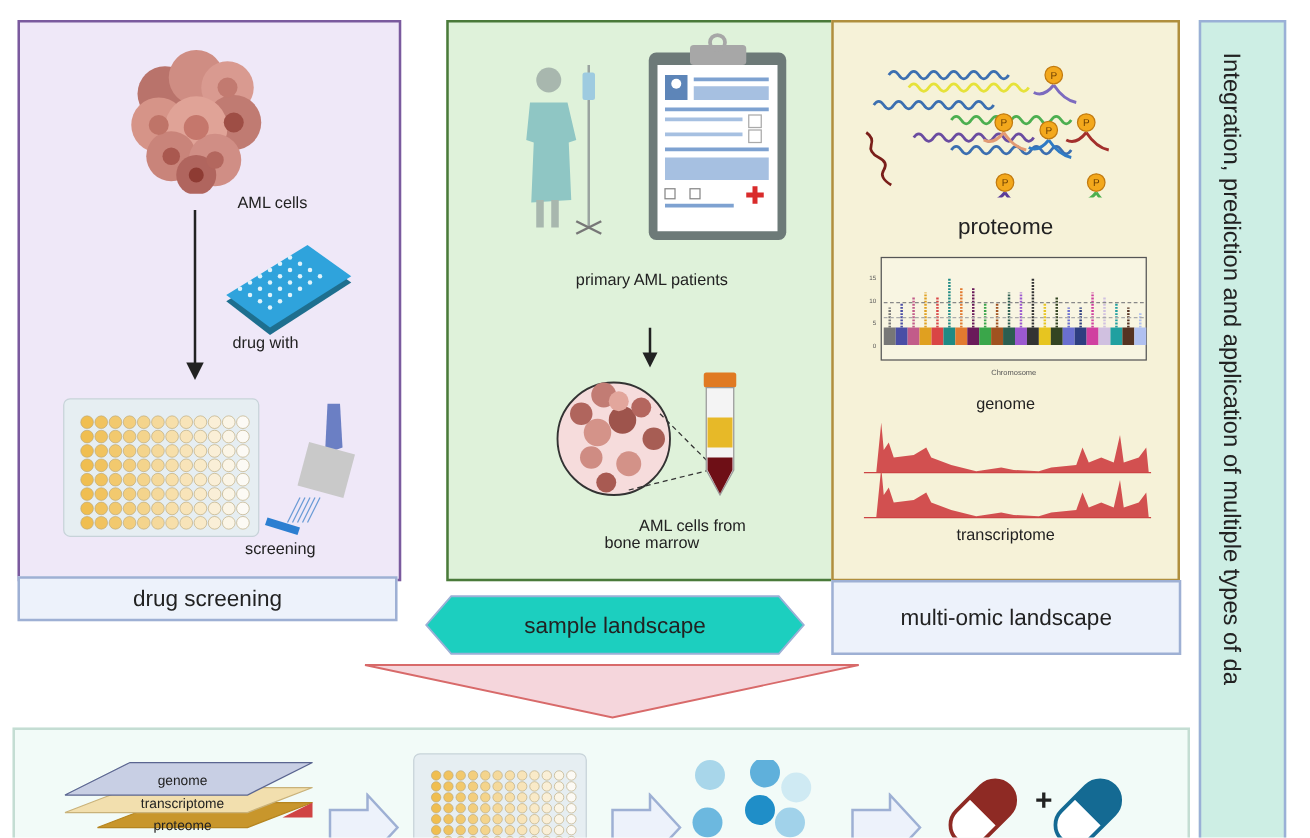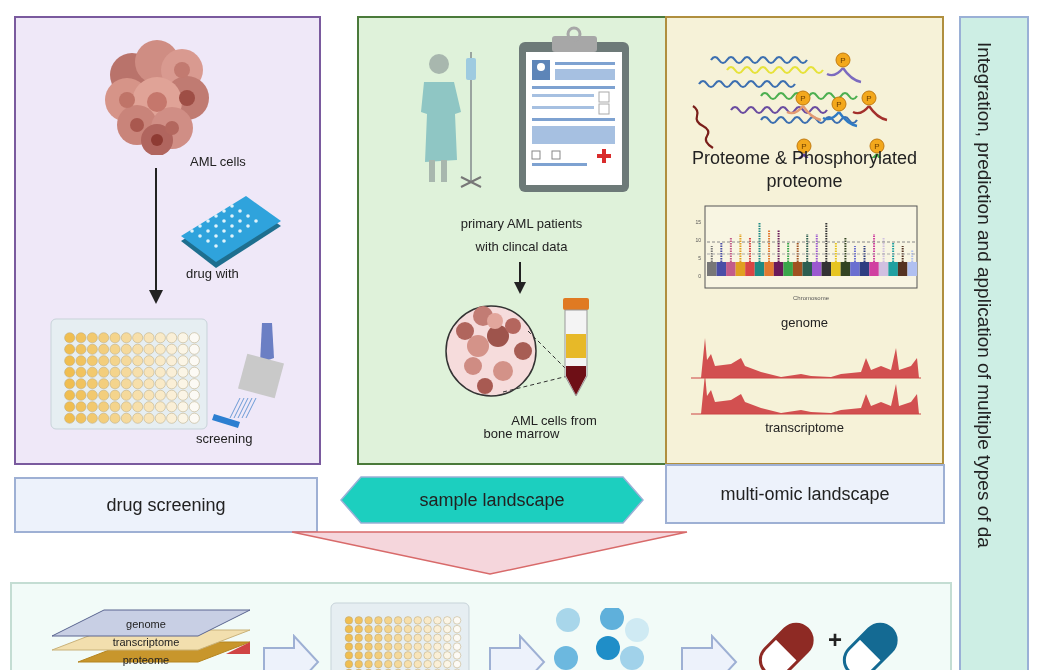--- a/index.html
+++ b/index.html
@@ -217,21 +217,20 @@
       <rect x="82" y="80" width="10" height="10" fill="none" stroke="#aaa"></rect>
     <rect x="15" y="94" width="83" height="3" fill="#7ea2d1"></rect>
     <rect x="15" y="102" width="83" height="18" fill="#a6c0e1"></rect>
     <rect x="15" y="127" width="8" height="8" fill="none" stroke="#888"></rect>
     <rect x="35" y="127" width="8" height="8" fill="none" stroke="#888"></rect>
     <rect x="15" y="139" width="55" height="3" fill="#7ea2d1"></rect>
     <rect x="80" y="130" width="14" height="4" fill="#d92b2b"></rect>
     <rect x="85" y="125" width="4" height="14" fill="#d92b2b"></rect>
   </svg>
   <div class="lbl" style="left:0;width:325px;top:194px">primary AML patients</div>
-  <div class="lbl" style="left:0;width:325px;top:217px">with clincal data</div>
   <svg class="abs" style="left:154px;top:244px" width="14" height="34">
     <line x1="7" y1="0" x2="7" y2="24" stroke="#222" stroke-width="2"></line>
     <polygon points="1,20 13,20 7,32" fill="#222"></polygon>
   </svg>
   <svg class="abs" style="left:84px;top:278px" width="160" height="110">
     <circle cx="48" cy="55" r="45" fill="#f6dcdc" stroke="#333" stroke-width="1.5"></circle>
     <circle cx="40" cy="20" r="10" fill="#c27c74"></circle>
       <circle cx="35" cy="50" r="11" fill="#d49389"></circle>
     <circle cx="55" cy="40" r="11" fill="#9e544c"></circle>
       <circle cx="22" cy="35" r="9" fill="#b0655d"></circle>
@@ -273,21 +272,20 @@
       <path d="M178,58 q-8,10 -16,6 M178,58 q8,12 18,14" fill="none" stroke="#a3302c" stroke-width="2.4"></path>
       <circle cx="178" cy="50" r="7" fill="#f3a81c" stroke="#c27b10"></circle>
       <text x="178" y="53" text-anchor="middle" font-size="8" fill="#6b3e00" font-family="Liberation Sans, sans-serif">P</text>
       <path d="M113,106 q-8,10 -16,6 M113,106 q8,12 18,14" fill="none" stroke="#5b3c9a" stroke-width="2.4"></path>
       <circle cx="113" cy="98" r="7" fill="#f3a81c" stroke="#c27b10"></circle>
       <text x="113" y="101" text-anchor="middle" font-size="8" fill="#6b3e00" font-family="Liberation Sans, sans-serif">P</text>
       <path d="M186,106 q-8,10 -16,6 M186,106 q8,12 18,14" fill="none" stroke="#4caf50" stroke-width="2.4"></path>
       <circle cx="186" cy="98" r="7" fill="#f3a81c" stroke="#c27b10"></circle>
       <text x="186" y="101" text-anchor="middle" font-size="8" fill="#6b3e00" font-family="Liberation Sans, sans-serif">P</text>
     </svg>
-  <div class="lbl" style="left:0;width:275px;top:129px;font-size:18px">Proteome &amp; Phosphorylated</div>
   <div class="lbl" style="left:0;width:275px;top:152px;font-size:18px">proteome</div>
   <svg class="abs" style="left:16px;top:186px" width="240" height="100" id="manhattan">
       <rect x="22" y="2" width="212" height="82" fill="#f8f5e2" stroke="#555" stroke-width="1"></rect>
       <rect x="24" y="58" width="9.545454545454545" height="14" fill="#777"></rect>
       <line x1="28.772727272727273" y1="58" x2="28.772727272727273" y2="42" stroke="#777" stroke-width="2" stroke-dasharray="1.5 1"></line>
       <rect x="33.54545454545455" y="58" width="9.545454545454545" height="14" fill="#4a4ea6"></rect>
       <line x1="38.31818181818182" y1="58" x2="38.31818181818182" y2="38" stroke="#4a4ea6" stroke-width="2" stroke-dasharray="1.5 1"></line>
       <rect x="43.09090909090909" y="58" width="9.545454545454545" height="14" fill="#c25c8a"></rect>
       <line x1="47.86363636363637" y1="58" x2="47.86363636363637" y2="34" stroke="#c25c8a" stroke-width="2" stroke-dasharray="1.5 1"></line>
       <rect x="52.63636363636363" y="58" width="9.545454545454545" height="14" fill="#e0a020"></rect>
@@ -339,21 +337,21 @@
   <div class="lbl" style="left:0;width:275px;top:293px">genome</div>
   <svg class="abs" style="left:24px;top:316px" width="230" height="84" id="tracks">
       <polygon points="0,44 10,44 12,24 14,4 16,26 20,20 24,32 40,30 50,24 54,32 70,38 90,43 110,40 120,42 140,43 150,40 170,38 175,24 180,36 190,32 200,36 205,14 208,36 220,32 226,24 228,44" fill="#d25050"></polygon>
       <line x1="0" y1="44" x2="230" y2="44" stroke="#c44" stroke-width="1"></line>
       <polygon points="0,80 10,80 12,60 14,40 16,62 20,56 24,68 40,66 50,60 54,68 70,74 90,79 110,76 120,78 140,79 150,76 170,74 175,60 180,72 190,68 200,72 205,50 208,72 220,68 226,60 228,80" fill="#d25050"></polygon>
       <line x1="0" y1="80" x2="230" y2="80" stroke="#c44" stroke-width="1"></line>
     </svg>
   <div class="lbl" style="left:0;width:275px;top:398px">transcriptome</div>
 </div>
 
-<div class="stepbox" style="left:14px;top:477px;width:304px;height:56px">
+<div class="stepbox" style="left:14px;top:461px;width:304px;height:36px">
   <span>drug screening</span>
 </div>
 <div class="abs" style="left:339px;top:476px;width:306px;height:48px">
   <svg class="abs" style="left:0;top:0" width="306" height="48">
     <polygon points="22,1 284,1 304,24 284,47 22,47 2,24" fill="#1ccfbf" stroke="#9ab0d6" stroke-width="1.5"></polygon>
   </svg>
   <div class="abs" style="left:0;top:0;width:306px;height:48px;display:flex;align-items:center;justify-content:center;font-size:18px">sample landscape</div>
 </div>
 <div class="stepbox" style="left:665px;top:464px;width:280px;height:60px">
   <span>multi-omic landscape</span>

